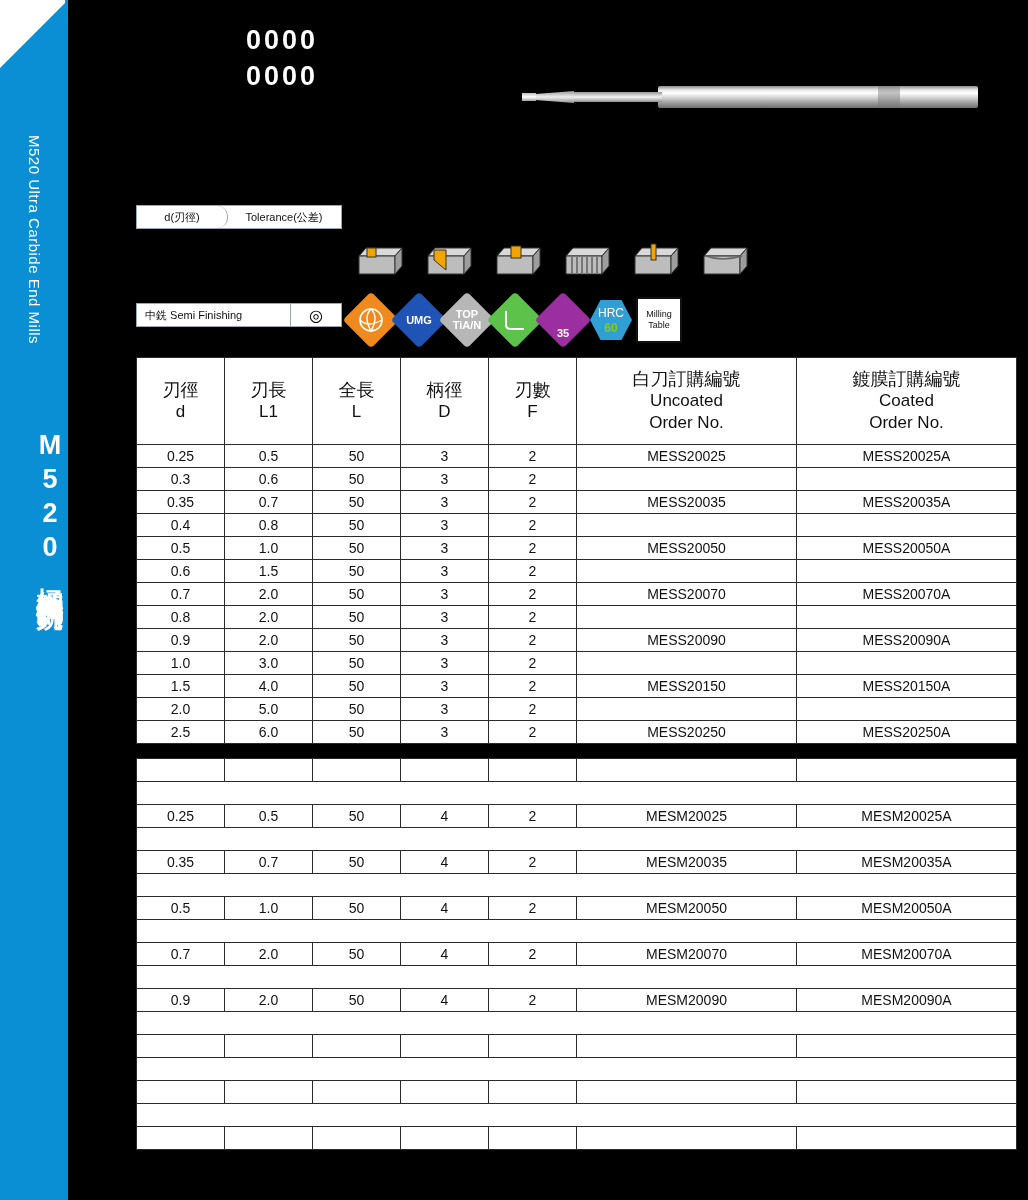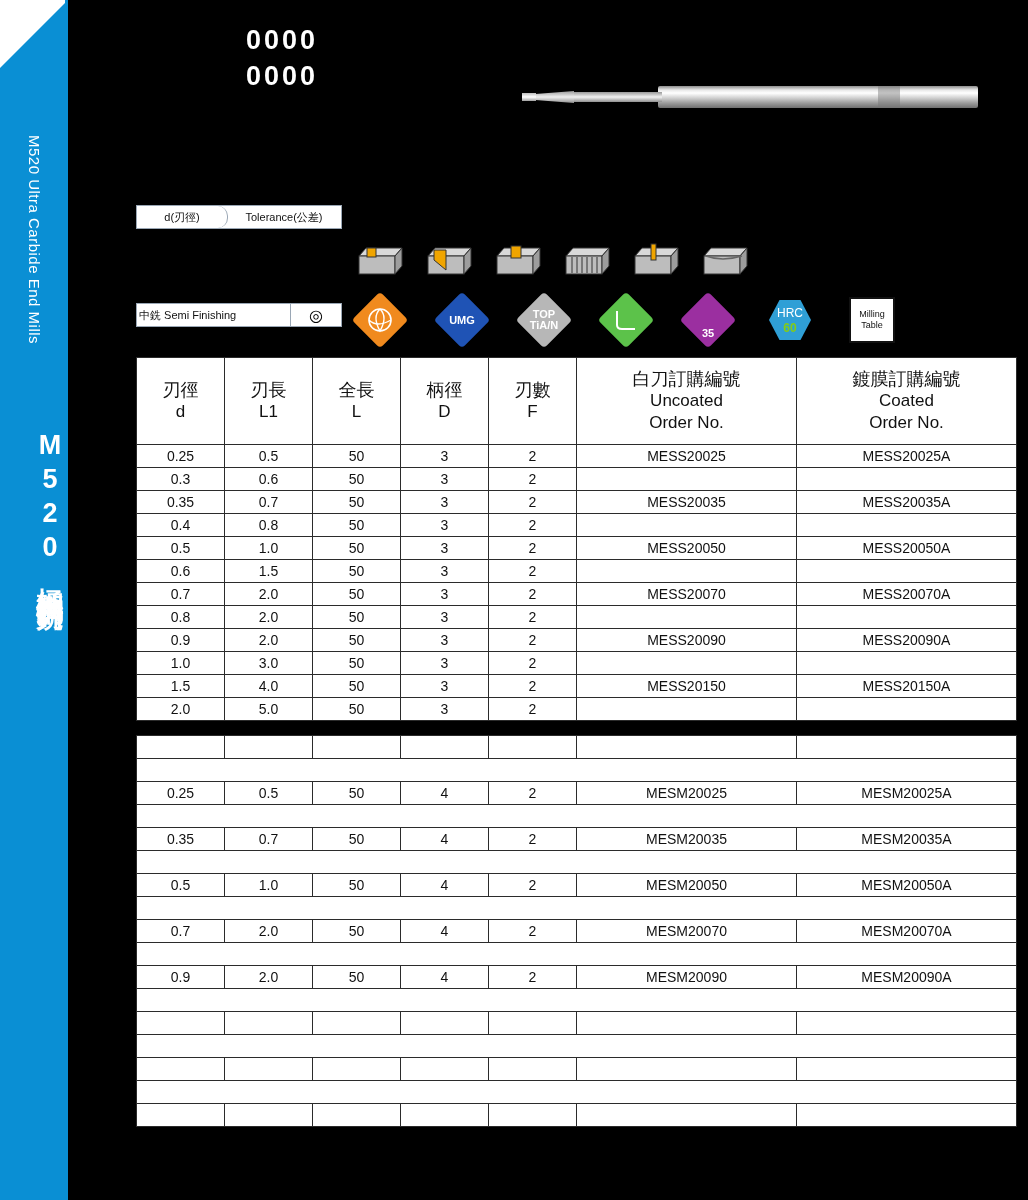--- a/index.html
+++ b/index.html
@@ -87,36 +87,36 @@
   }
   .toler .c1{width:90px;border-right:1px solid #9aa7b5;}
   .toler .c2{width:112px;}
 
   .semi{
     position:absolute;left:136px;top:303px;width:204px;height:22px;
     display:flex;background:#ffffff;border:1px solid #9aa7b5;
   }
   .semi .lab{
     width:154px;border-right:1px solid #9aa7b5;display:flex;align-items:center;
-    padding-left:2px;font-size:11px;color:#111;box-sizing:border-box;
+    padding-left:8px;font-size:11px;color:#111;box-sizing:border-box;
   }
   .semi .sym{
     width:50px;display:flex;align-items:center;justify-content:center;
   }
 
   
   .opicons{
     position:absolute;left:355px;top:240px;width:360px;height:48px;
     display:flex;gap:19px;
   }
   .opicon{width:50px;height:44px;position:relative;}
 
   
   .badges{
-    position:absolute;left:357px;top:295px;height:50px;display:flex;gap:36px;align-items:center;
+    position:absolute;left:348px;top:295px;height:50px;display:flex;gap:2px;align-items:center;
   }
   .dia{
     width:46px;height:46px;position:relative;
   }
   .dia .shape{
     position:absolute;left:3px;top:3px;width:40px;height:40px;
     transform:rotate(45deg);border-radius:4px;
   }
   .dia .txt{
     position:absolute;left:0;top:0;width:46px;height:46px;
@@ -459,20 +459,29 @@
         </tr>
         <tr class="">
           <td>2.0</td>
           <td>5.0</td>
           <td>50</td>
           <td>3</td>
           <td>2</td>
           <td class="ord"></td>
           <td class="ord"></td>
         </tr>
+        <tr class="alt">
+          <td>2.5</td>
+          <td>6.0</td>
+          <td>50</td>
+          <td>3</td>
+          <td>2</td>
+          <td class="ord">MESS20250</td>
+          <td class="ord">MESS20250A</td>
+        </tr>
       </tbody>
   </table>
 
   <table class="spec" style="margin-top:14px;">
     <colgroup>
       <col class="c-d">
         <col class="c-l1">
         <col class="c-l">
         <col class="c-D">
         <col class="c-F">

